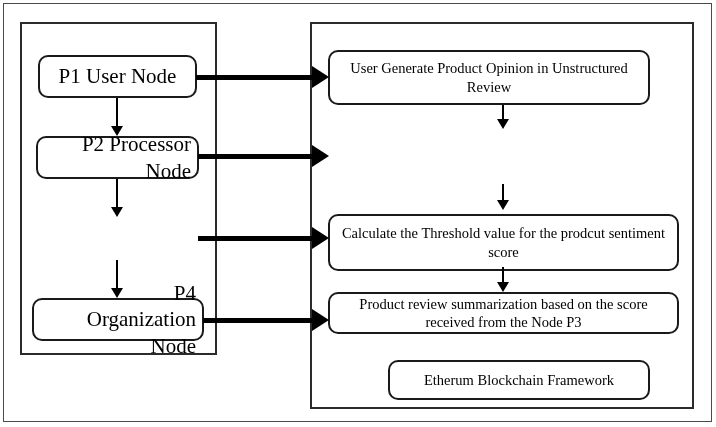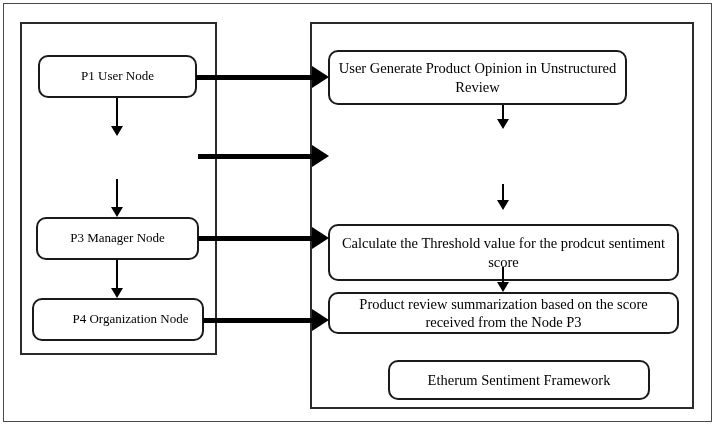--- a/index.html
+++ b/index.html
@@ -57,21 +57,21 @@
     border-radius: 10px;
     background: #ffffff;
     display: flex;
     align-items: center;
     justify-content: center;
     text-align: center;
     line-height: 1.25;
     padding: 2px 6px;
   }
   .node-left {
-    font-size: 13px;
+    font-size: 21px;
     text-align: right;
   }
   .node-right {
     font-size: 14.5px;
   }
   .node-eth {
     font-size: 14.5px;
   }
   
   .vconn {
@@ -122,48 +122,48 @@
 <body>
 
 <div id="canvas">
 
   <div class="outer-frame"></div>
 
   <div class="panel panel-left"></div>
 
   <div class="node node-left" style="left:38px; top:55px; width:159px; height:43px;">P1 User Node</div>
 
+  <div class="node node-left" style="left:36px; top:136px; width:163px; height:43px;">P2 Processor Node</div>
 
-  <div class="node node-left" style="left:36px; top:217px; width:163px; height:43px;">P3 Manager Node</div>
 
   <div class="node node-left" style="left:32px; top:298px; width:172px; height:43px;padding-left:31px;">P4 Organization Node</div>
 
   <div class="vconn" style="left:110px; top:98px; width:14px; height:38px;">
     <div class="stem" style="height:29px;"></div>
     <div class="head" style="top:28px;"></div>
   </div>
   <div class="vconn" style="left:110px; top:179px; width:14px; height:38px;">
     <div class="stem" style="height:29px;"></div>
     <div class="head" style="top:28px;"></div>
   </div>
   <div class="vconn" style="left:110px; top:260px; width:14px; height:38px;">
     <div class="stem" style="height:29px;"></div>
     <div class="head" style="top:28px;"></div>
   </div>
 
   <div class="panel panel-right"></div>
 
-  <div class="node node-right" style="left:328px; top:50px; width:299px; height:55px;">User Generate Product Opinion in Unstructured Review</div>
+  <div class="node node-right" style="left:328px; top:50px; width:322px; height:55px;">User Generate Product Opinion in Unstructured Review</div>
 
 
-  <div class="node node-right" style="left:328px; top:224px; width:351px; height:57px;">Calculate the Threshold value for the prodcut sentiment score</div>
+  <div class="node node-right" style="left:328px; top:214px; width:351px; height:57px;">Calculate the Threshold value for the prodcut sentiment score</div>
 
   <div class="node node-right" style="left:328px; top:292px; width:351px; height:42px;">Product review summarization based on the score received from the Node P3</div>
 
-  <div class="node node-eth" style="left:388px; top:360px; width:262px; height:40px;">Etherum Sentiment Framework</div>
+  <div class="node node-eth" style="left:388px; top:360px; width:262px; height:40px;">Etherum Blockchain Framework</div>
 
   <div class="vconn" style="left:496px; top:105px; width:14px; height:24px;">
     <div class="stem" style="height:16px;"></div>
     <div class="head" style="top:14px;"></div>
   </div>
   <div class="vconn" style="left:496px; top:184px; width:14px; height:27px;">
     <div class="stem" style="height:18px;"></div>
     <div class="head" style="top:16px;"></div>
   </div>
   <div class="vconn" style="left:496px; top:267px; width:14px; height:26px;">

